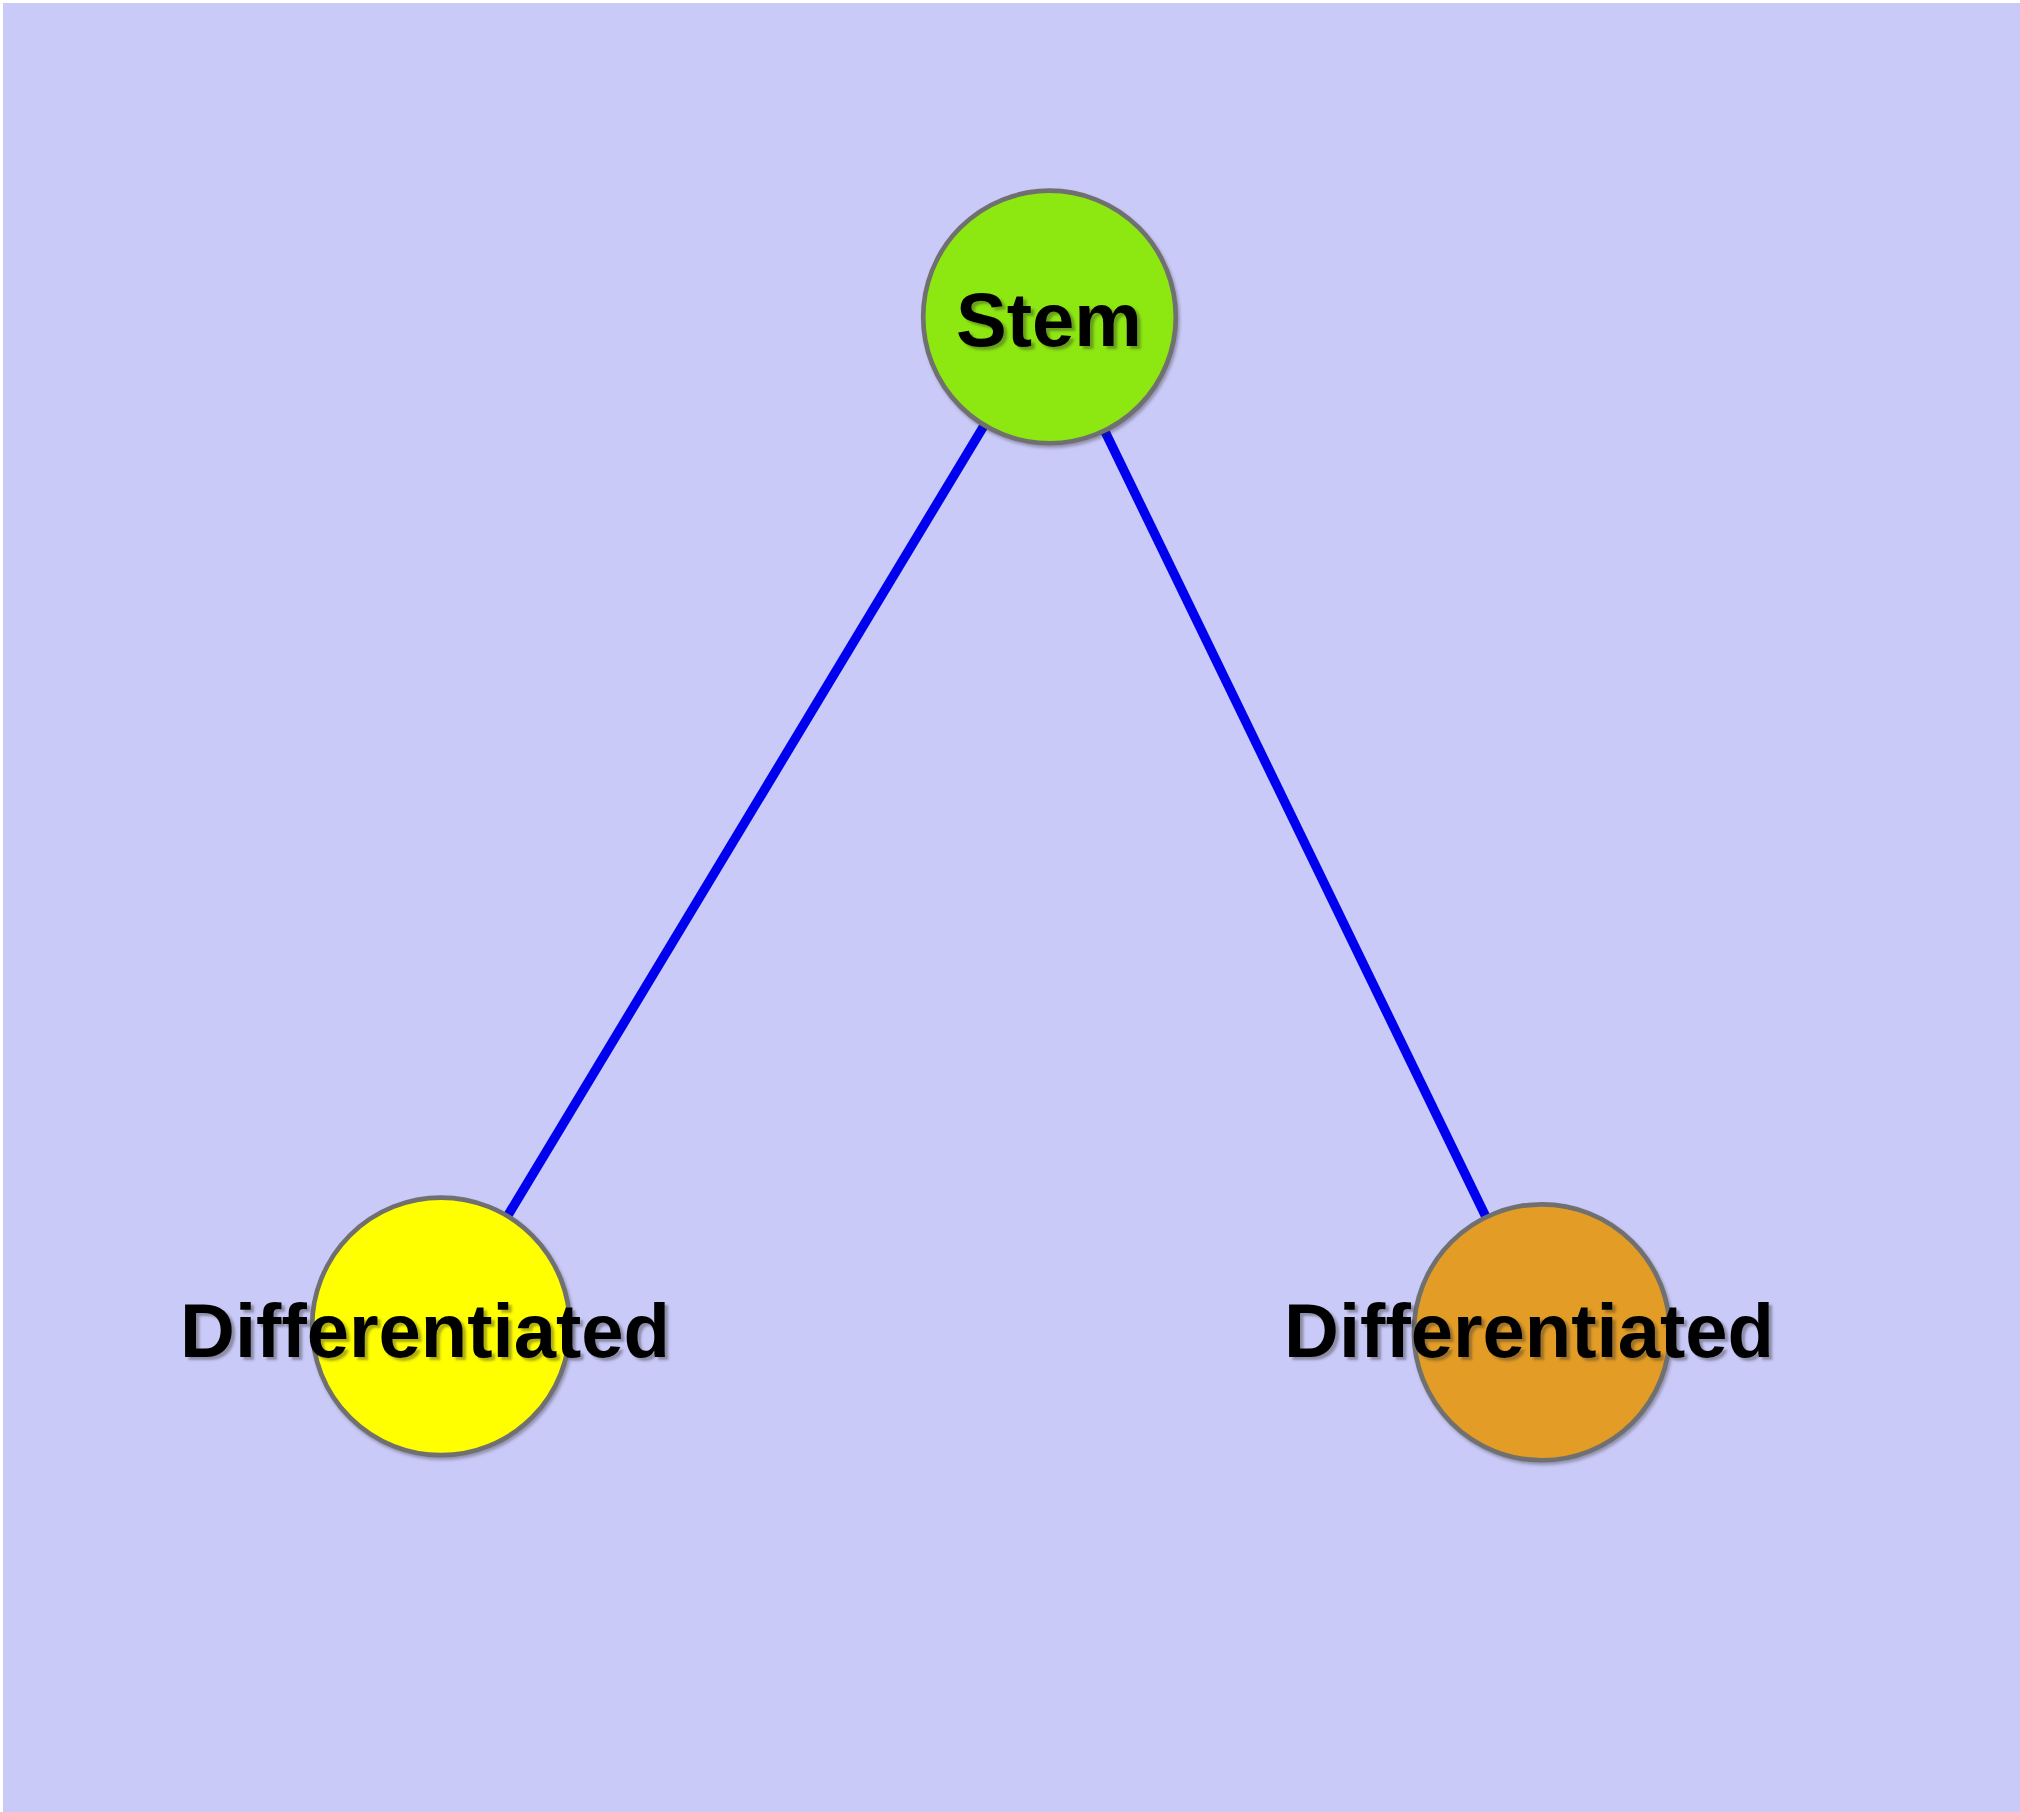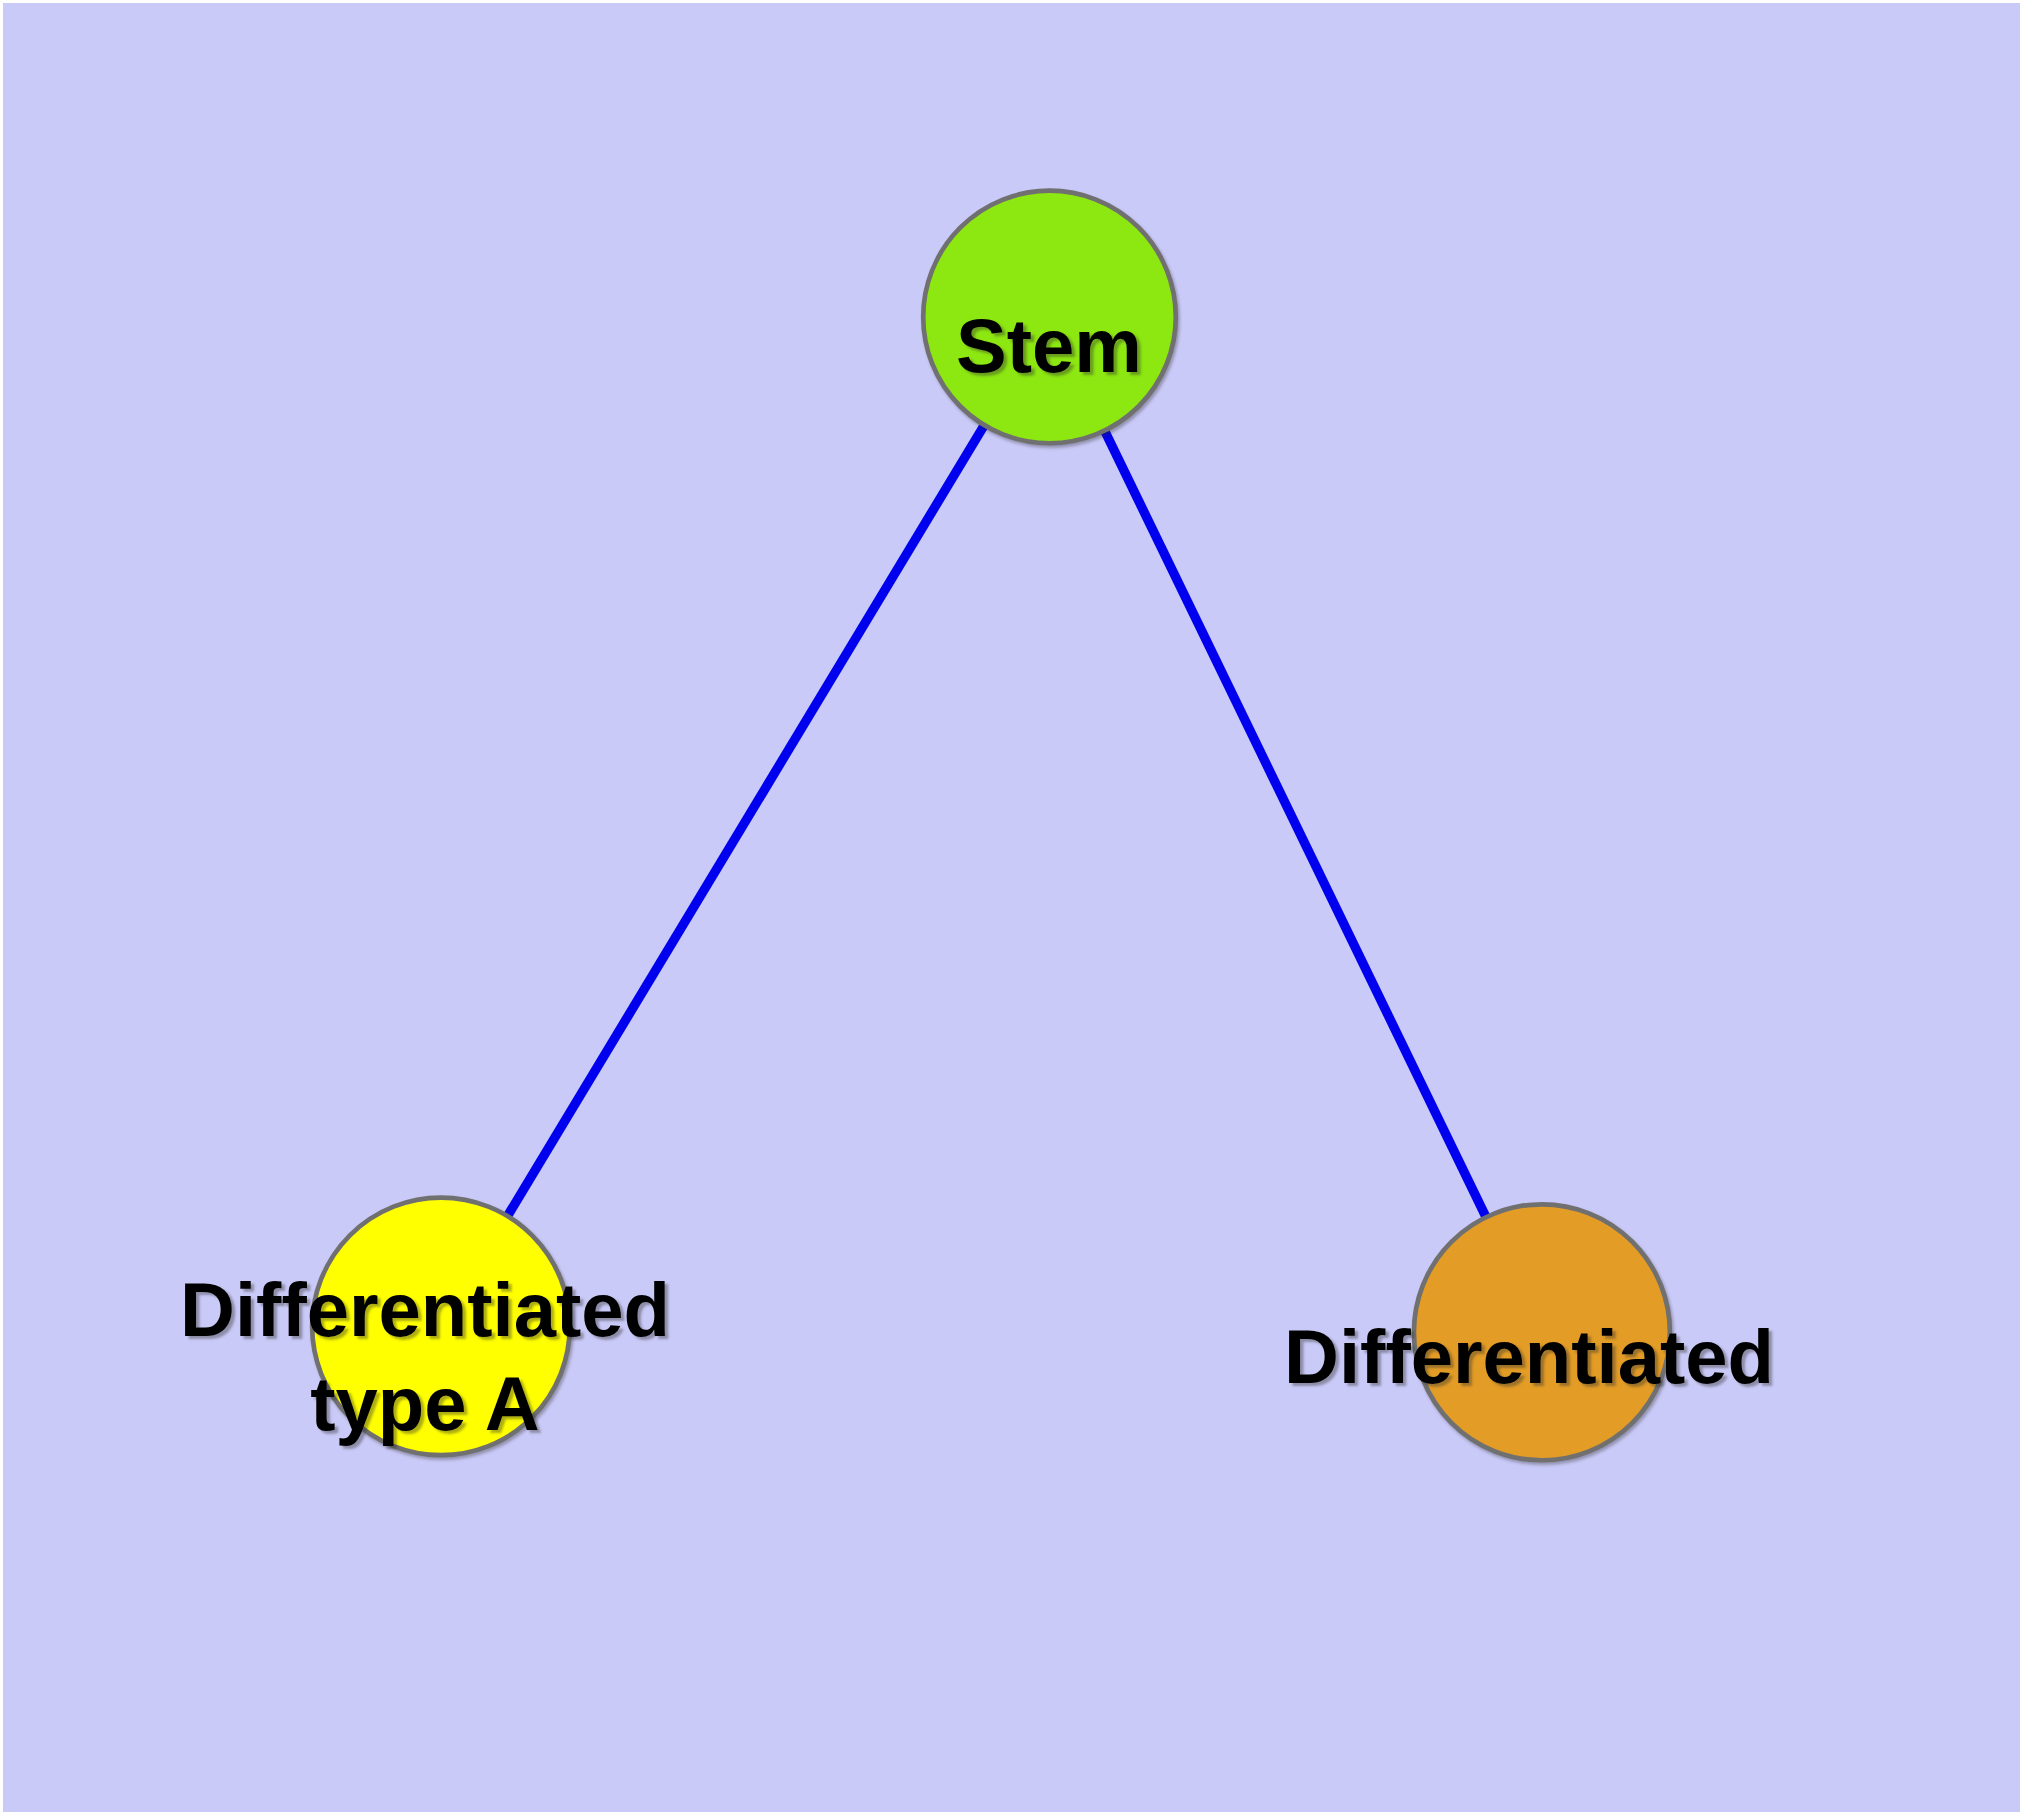--- a/index.html
+++ b/index.html
@@ -31,21 +31,20 @@
   .node-label {
     position: absolute;
     transform: translate(-50%, -50%);
     color: #000000;
     font-weight: bold;
     font-size: 76px;
     line-height: 94px;
     text-align: center;
     white-space: nowrap;
     text-shadow: 3.4px 3.4px 2.5px rgba(50,50,50,0.40);
-    margin-top: 26px;
   }
   .label-stem   { left: 1049px; top: 320px;  }
   .label-type-a { left: 425px;  top: 1331px; }
   .label-type-b { left: 1529px; top: 1331px; }
 </style>
 </head>
 <body>
 
 <div class="board" style="background-color: rgb(202, 202, 248);"></div>
 
@@ -58,19 +57,18 @@
   <circle cx="520" cy="1565" r="152" fill="#FFFF00" stroke="#707070" stroke-width="5.5"></circle>
   <circle cx="1819" cy="1572" r="151" fill="#E39C25" stroke="#707070" stroke-width="5.5"></circle>
 </svg>
 
 <div class="node-label label-stem">
   <div>Stem</div>
 </div>
 
 <div class="node-label label-type-a">
   <div>Differentiated</div>
-  <div>type A</div>
 </div>
 
 <div class="node-label label-type-b">
   <div>Differentiated</div>
 </div>
 
 
 </body></html>

